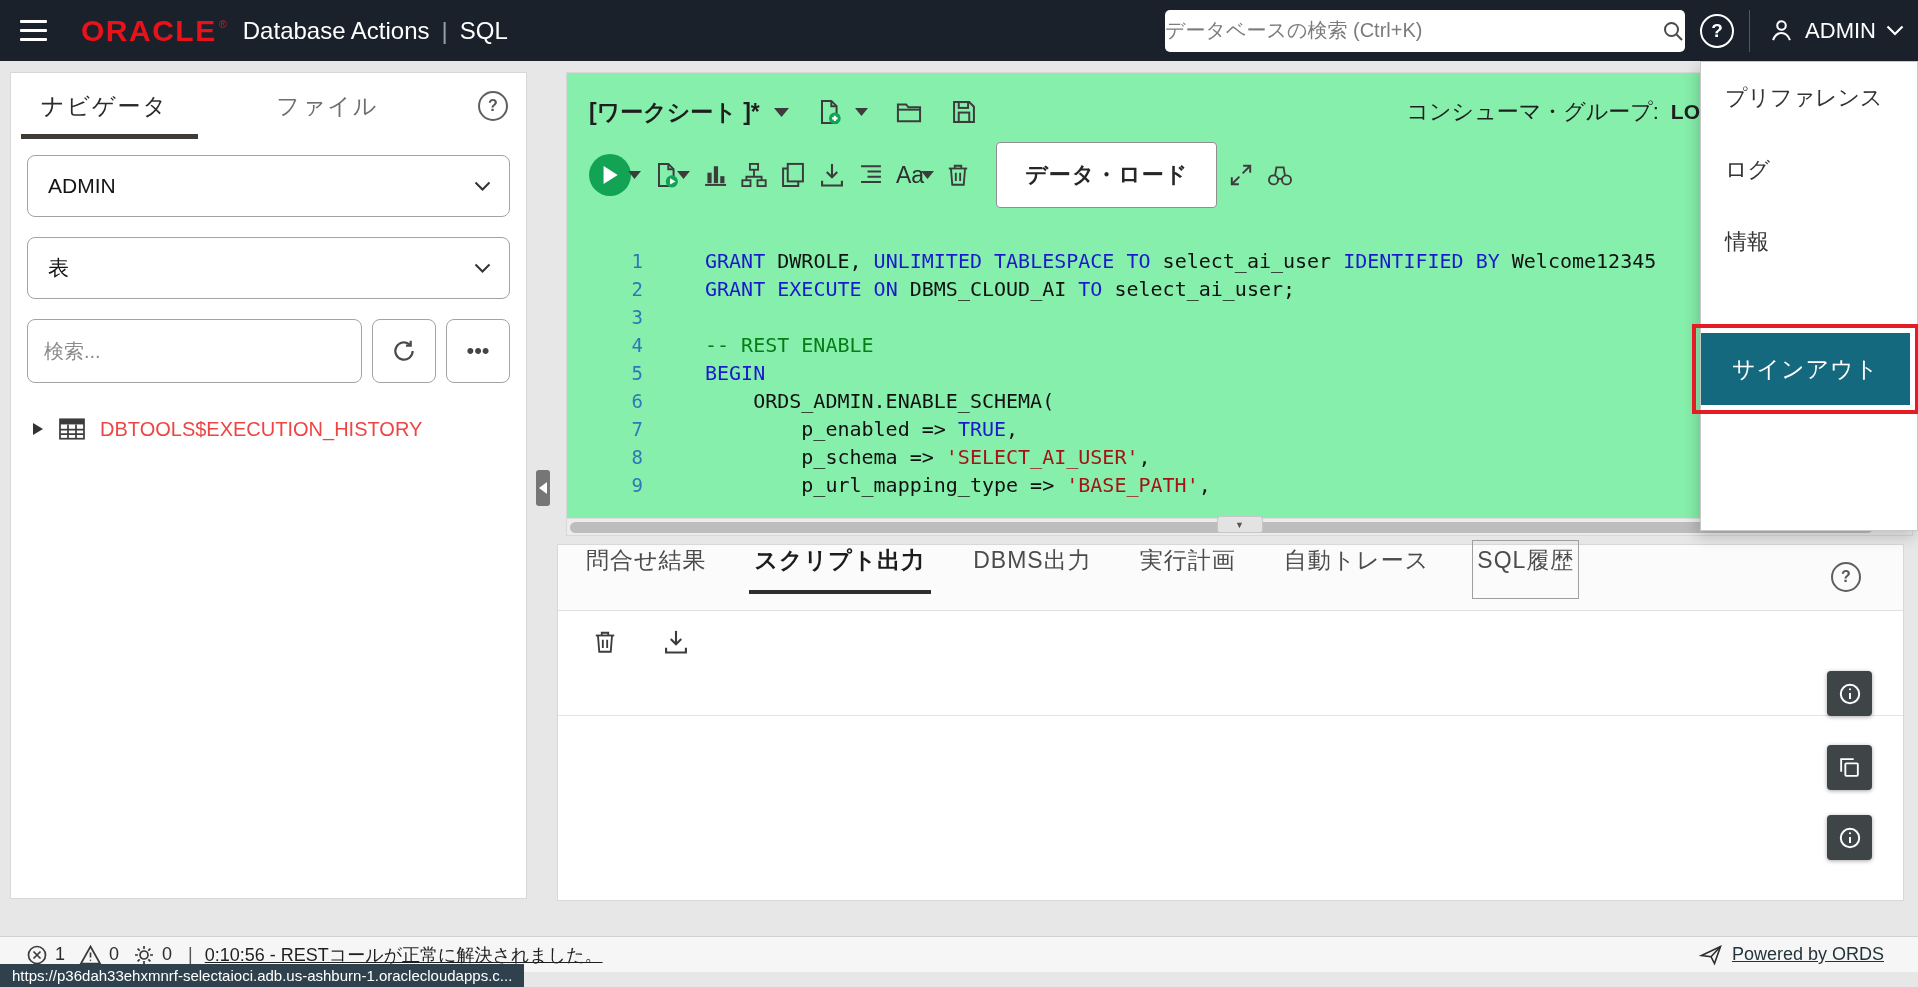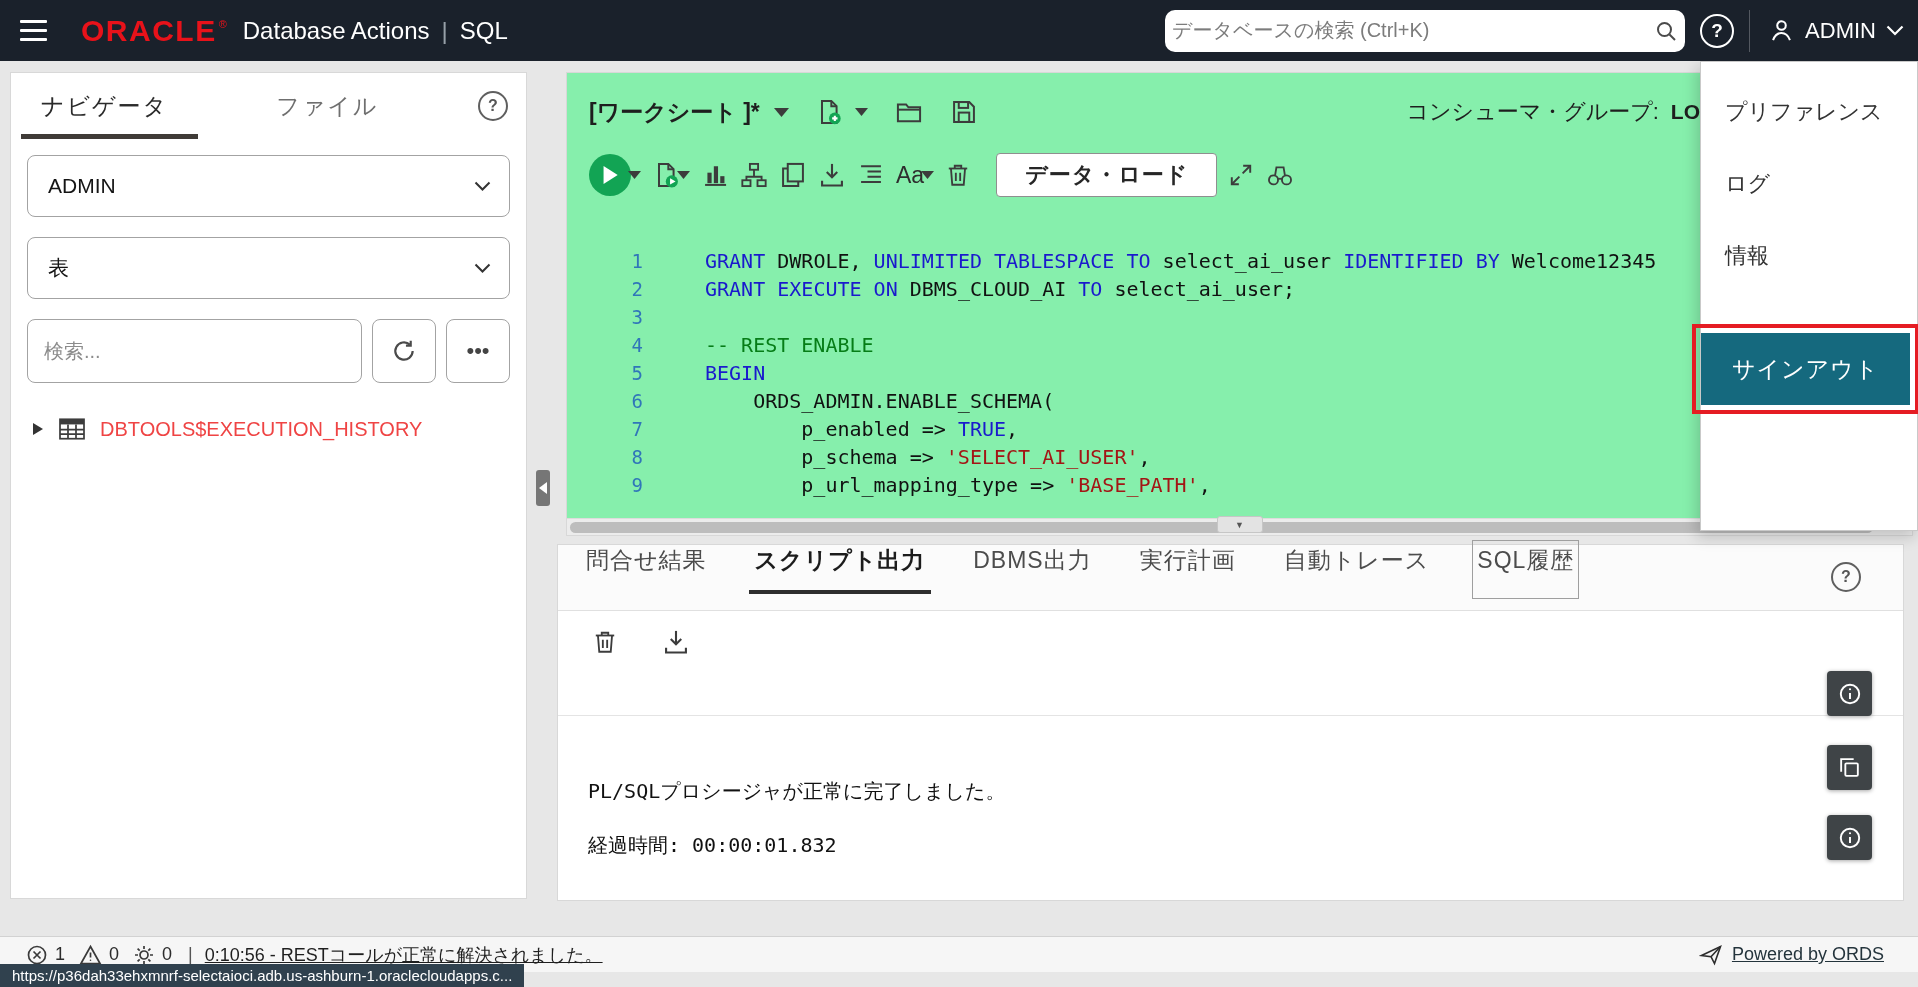--- a/index.html
+++ b/index.html
@@ -11,32 +11,32 @@
             display:flex; align-items:center; color:#fff; z-index:100; }
   .hamburger { margin-left:20px; width:27px; display:flex; flex-direction:column; gap:6px; cursor:pointer; }
   .hamburger span { display:block; height:3px; background:#fff; border-radius:1px; }
   .brand { display:flex; align-items:center; margin-left:34px; }
   .oracle { font-size:30px; font-weight:bold; letter-spacing:1.5px; color:var(--oracle-red,#e8121a); }
   .reg { font-size:11px; color:var(--oracle-red,#e8121a); align-self:flex-start; margin:4px 0 0 2px; }
   .apptitle { font-size:24px; margin-left:16px; }
   .pipe { font-size:24px; color:#97a0a8; margin:0 12px; }
   .appsub { font-size:24px; }
   .top-right { margin-left:auto; margin-right:14px; display:flex; align-items:center; gap:15px; }
-  .search { width:520px; height:42px; background:#fff; border-radius:10px; display:flex; align-items:center; padding:0 7px; }
+  .search { width:520px; height:42px; background:#fff; border-radius:5px; display:flex; align-items:center; padding:0 0; }
   .search input { flex:1; border:none; outline:none; font-size:20px; color:#333; background:transparent; font-family:"Liberation Sans",sans-serif; }
   .search input::placeholder { color:#7c7c7c; }
   .help-btn { width:34px; height:34px; border-radius:50%; border:2px solid #fff; display:flex; align-items:center;
               justify-content:center; font-size:19px; font-weight:bold; cursor:pointer; }
   .userbox { display:flex; align-items:center; gap:10px; padding-left:18px; height:42px;
              border-left:1px solid rgba(255,255,255,.25); cursor:pointer; }
   .user-name { font-size:22px; }
 
   
   .user-menu { position:absolute; left:1700px; top:61px; width:218px; height:470px; background:#fff;
-               border:1px solid #c9c9c9; box-shadow:-3px 6px 14px rgba(0,0,0,.18); z-index:90; padding-top:14px; }
+               border:1px solid #c9c9c9; box-shadow:-3px 6px 14px rgba(0,0,0,.18); z-index:90; padding-top:0; }
   .menu-item { height:72px; display:flex; align-items:center; padding-left:24px; font-size:22px; color:#333; cursor:pointer; }
   .signout-wrap { position:absolute; left:-9px; top:262px; width:227px; height:90px;
                   border:4px solid var(--annotation-red,#e51c23); padding:5px; background:transparent; }
   .signout-btn { width:100%; height:100%; background:var(--signout-teal,#15697e); color:#fff; font-size:23px;
                  display:flex; align-items:center; justify-content:center; letter-spacing:1px; cursor:pointer; }
 
   
   .sidebar { position:absolute; left:10px; top:72px; width:517px; height:827px; background:#fff; border:1px solid #d8d8d8; }
   .side-tabs { height:66px; display:flex; align-items:center; padding:0 18px; position:relative; }
   .tab-nav { position:relative; height:100%; display:flex; align-items:center; padding:0 30px 0 12px;
@@ -64,21 +64,21 @@
   .ws { position:absolute; left:566px; top:72px; width:1347px; height:464px; background:#86efac; border:1px solid #d8d8d8; overflow:hidden; }
   .ws-row1 { height:62px; margin-top:8px; display:flex; align-items:center; padding:0 22px; gap:26px; position:relative; }
   .ws-title { display:flex; align-items:center; gap:14px; font-size:23px; font-weight:bold; color:#1e1e1e; cursor:pointer; }
   .tbtn { background:none; border:none; display:flex; align-items:center; gap:8px; cursor:pointer; color:#3c3c3c; padding:0; }
   .consumer { position:absolute; right:212px; display:flex; align-items:center; gap:12px; font-size:22px; color:#1e1e1e; }
   .consumer-val { font-weight:bold; font-size:21px; }
   .ws-row2 { height:64px; display:flex; align-items:center; padding:0 22px; gap:11px; }
   .run-btn { width:42px; height:42px; border-radius:50%; background:var(--run-green,#12a454); display:flex;
              align-items:center; justify-content:center; border:none; cursor:pointer; flex:none; }
   .aa-btn { font-size:23px; color:#2e2e2e; }
-  .data-load-btn { height:44px; padding:0 28px; border:1px solid #8f8f8f; border-radius:4px; background:#fff;
+  .data-load-btn { height:66px; padding:0 28px; border:1px solid #8f8f8f; border-radius:4px; background:#fff;
                    font-size:22px; font-weight:bold; color:#262626; display:flex; align-items:center; margin-left:14px;
                    letter-spacing:1px; cursor:pointer; font-family:"Liberation Sans",sans-serif; }
   .chev-sm { color:#3c3c3c; margin-left:-14px; }
 
   .editor { margin-top:40px; font-family:"DejaVu Sans Mono", monospace; font-size:20px; }
   .code-line { display:flex; height:28px; line-height:28px; white-space:pre; }
   .gutter { width:98px; flex:none; text-align:right; padding-right:22px; color:var(--line-number,#3076b9); font-size:19px; }
   .code { white-space:pre; padding-left:40px; color:#111; }
   .tok-kw { color:var(--kw,#1a1acd); } .tok-str { color:var(--str,#a31515); }
   .tok-com { color:var(--com,#067d17); } .tok-pl { color:#111; }
@@ -406,24 +406,20 @@
       </button>
       <button class="tbtn">
         <svg width="28" height="28" viewBox="0 0 24 24" fill="none" stroke="#3c3c3c" stroke-width="1.8">
             <path d="M12 2.5v11"></path>
             <path d="M7.5 9.5l4.5 4.5 4.5-4.5"></path>
             <path d="M3.5 17v4h17v-4"></path>
           </svg>
       </button>
     </div>
     <div class="bp-sep"></div>
-    <div class="bp-output">
-      <div>PL/SQLプロシージャが正常に完了しました。</div>
-      <div class="line2">経過時間: 00:00:01.832</div>
-    </div>
   </section>
 
   <button class="fab" style="top:671px;">
     <svg width="26" height="26" viewBox="0 0 24 24" fill="none" stroke="#fff" stroke-width="1.8">
         <circle cx="12" cy="12" r="8.5"></circle>
         <path d="M12 11v5.5"></path>
         <circle cx="12" cy="7.6" r="1" fill="#fff" stroke="none"></circle>
       </svg>
   </button>
   <button class="fab" style="top:745px;">

